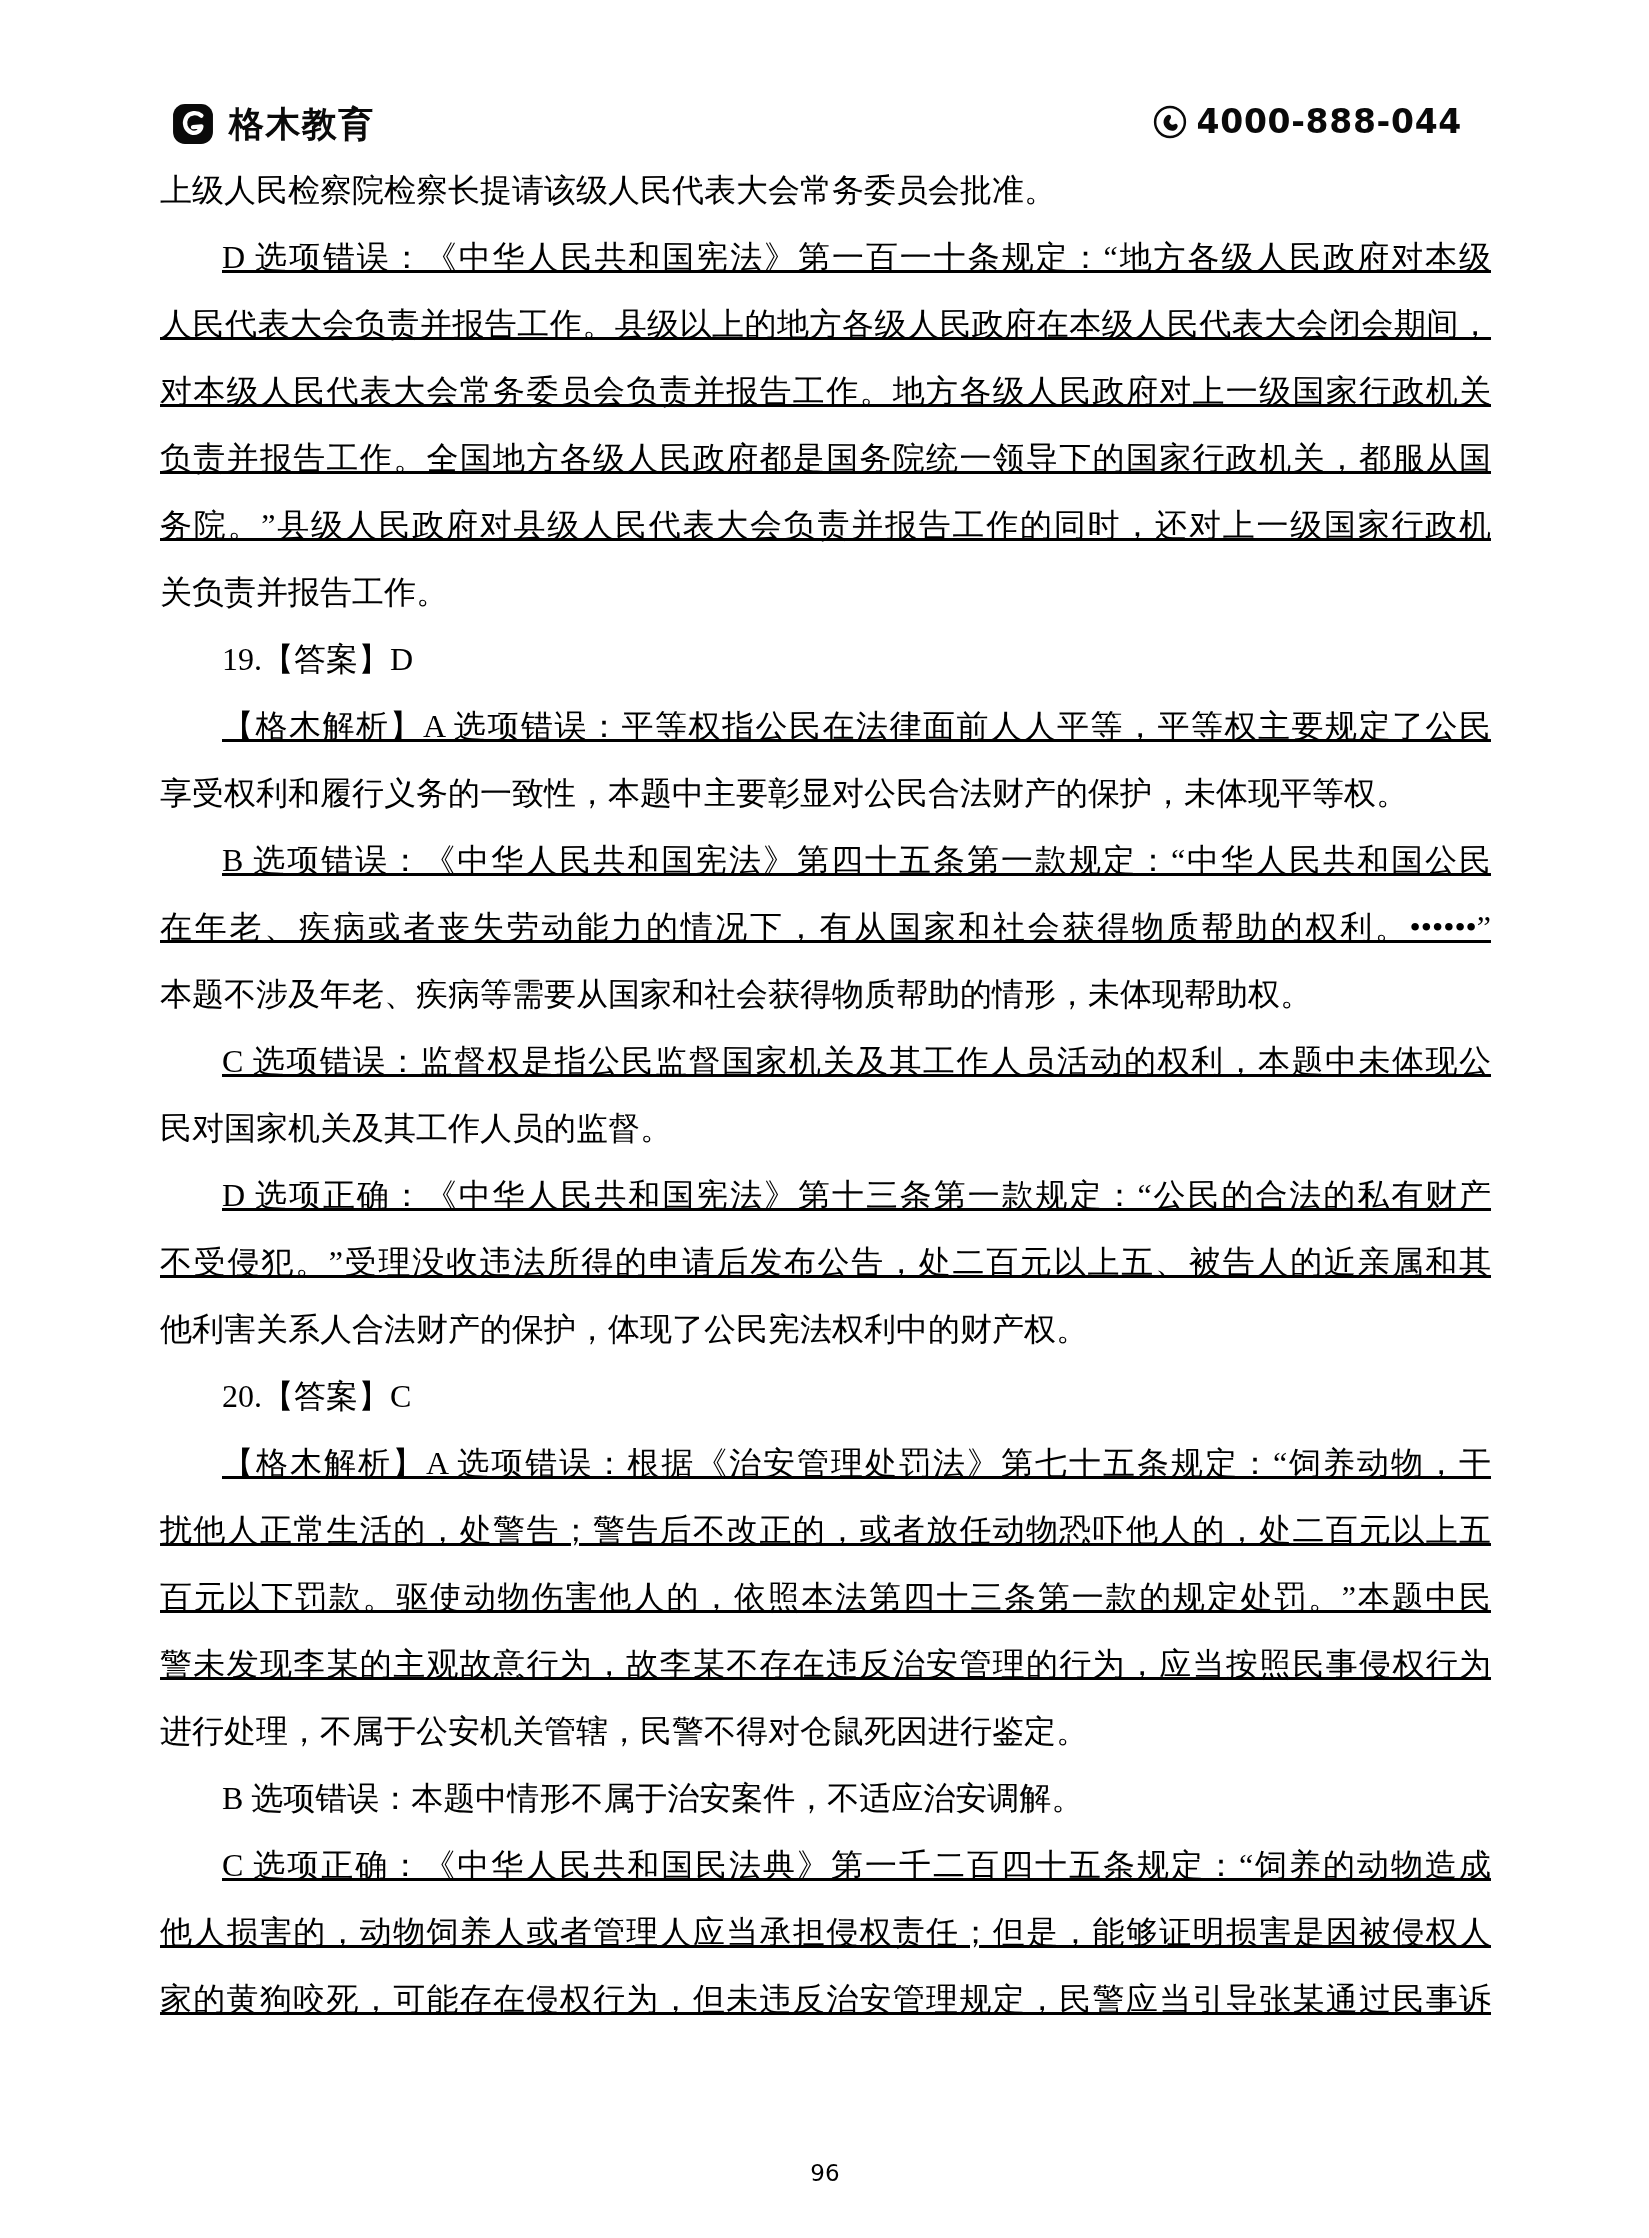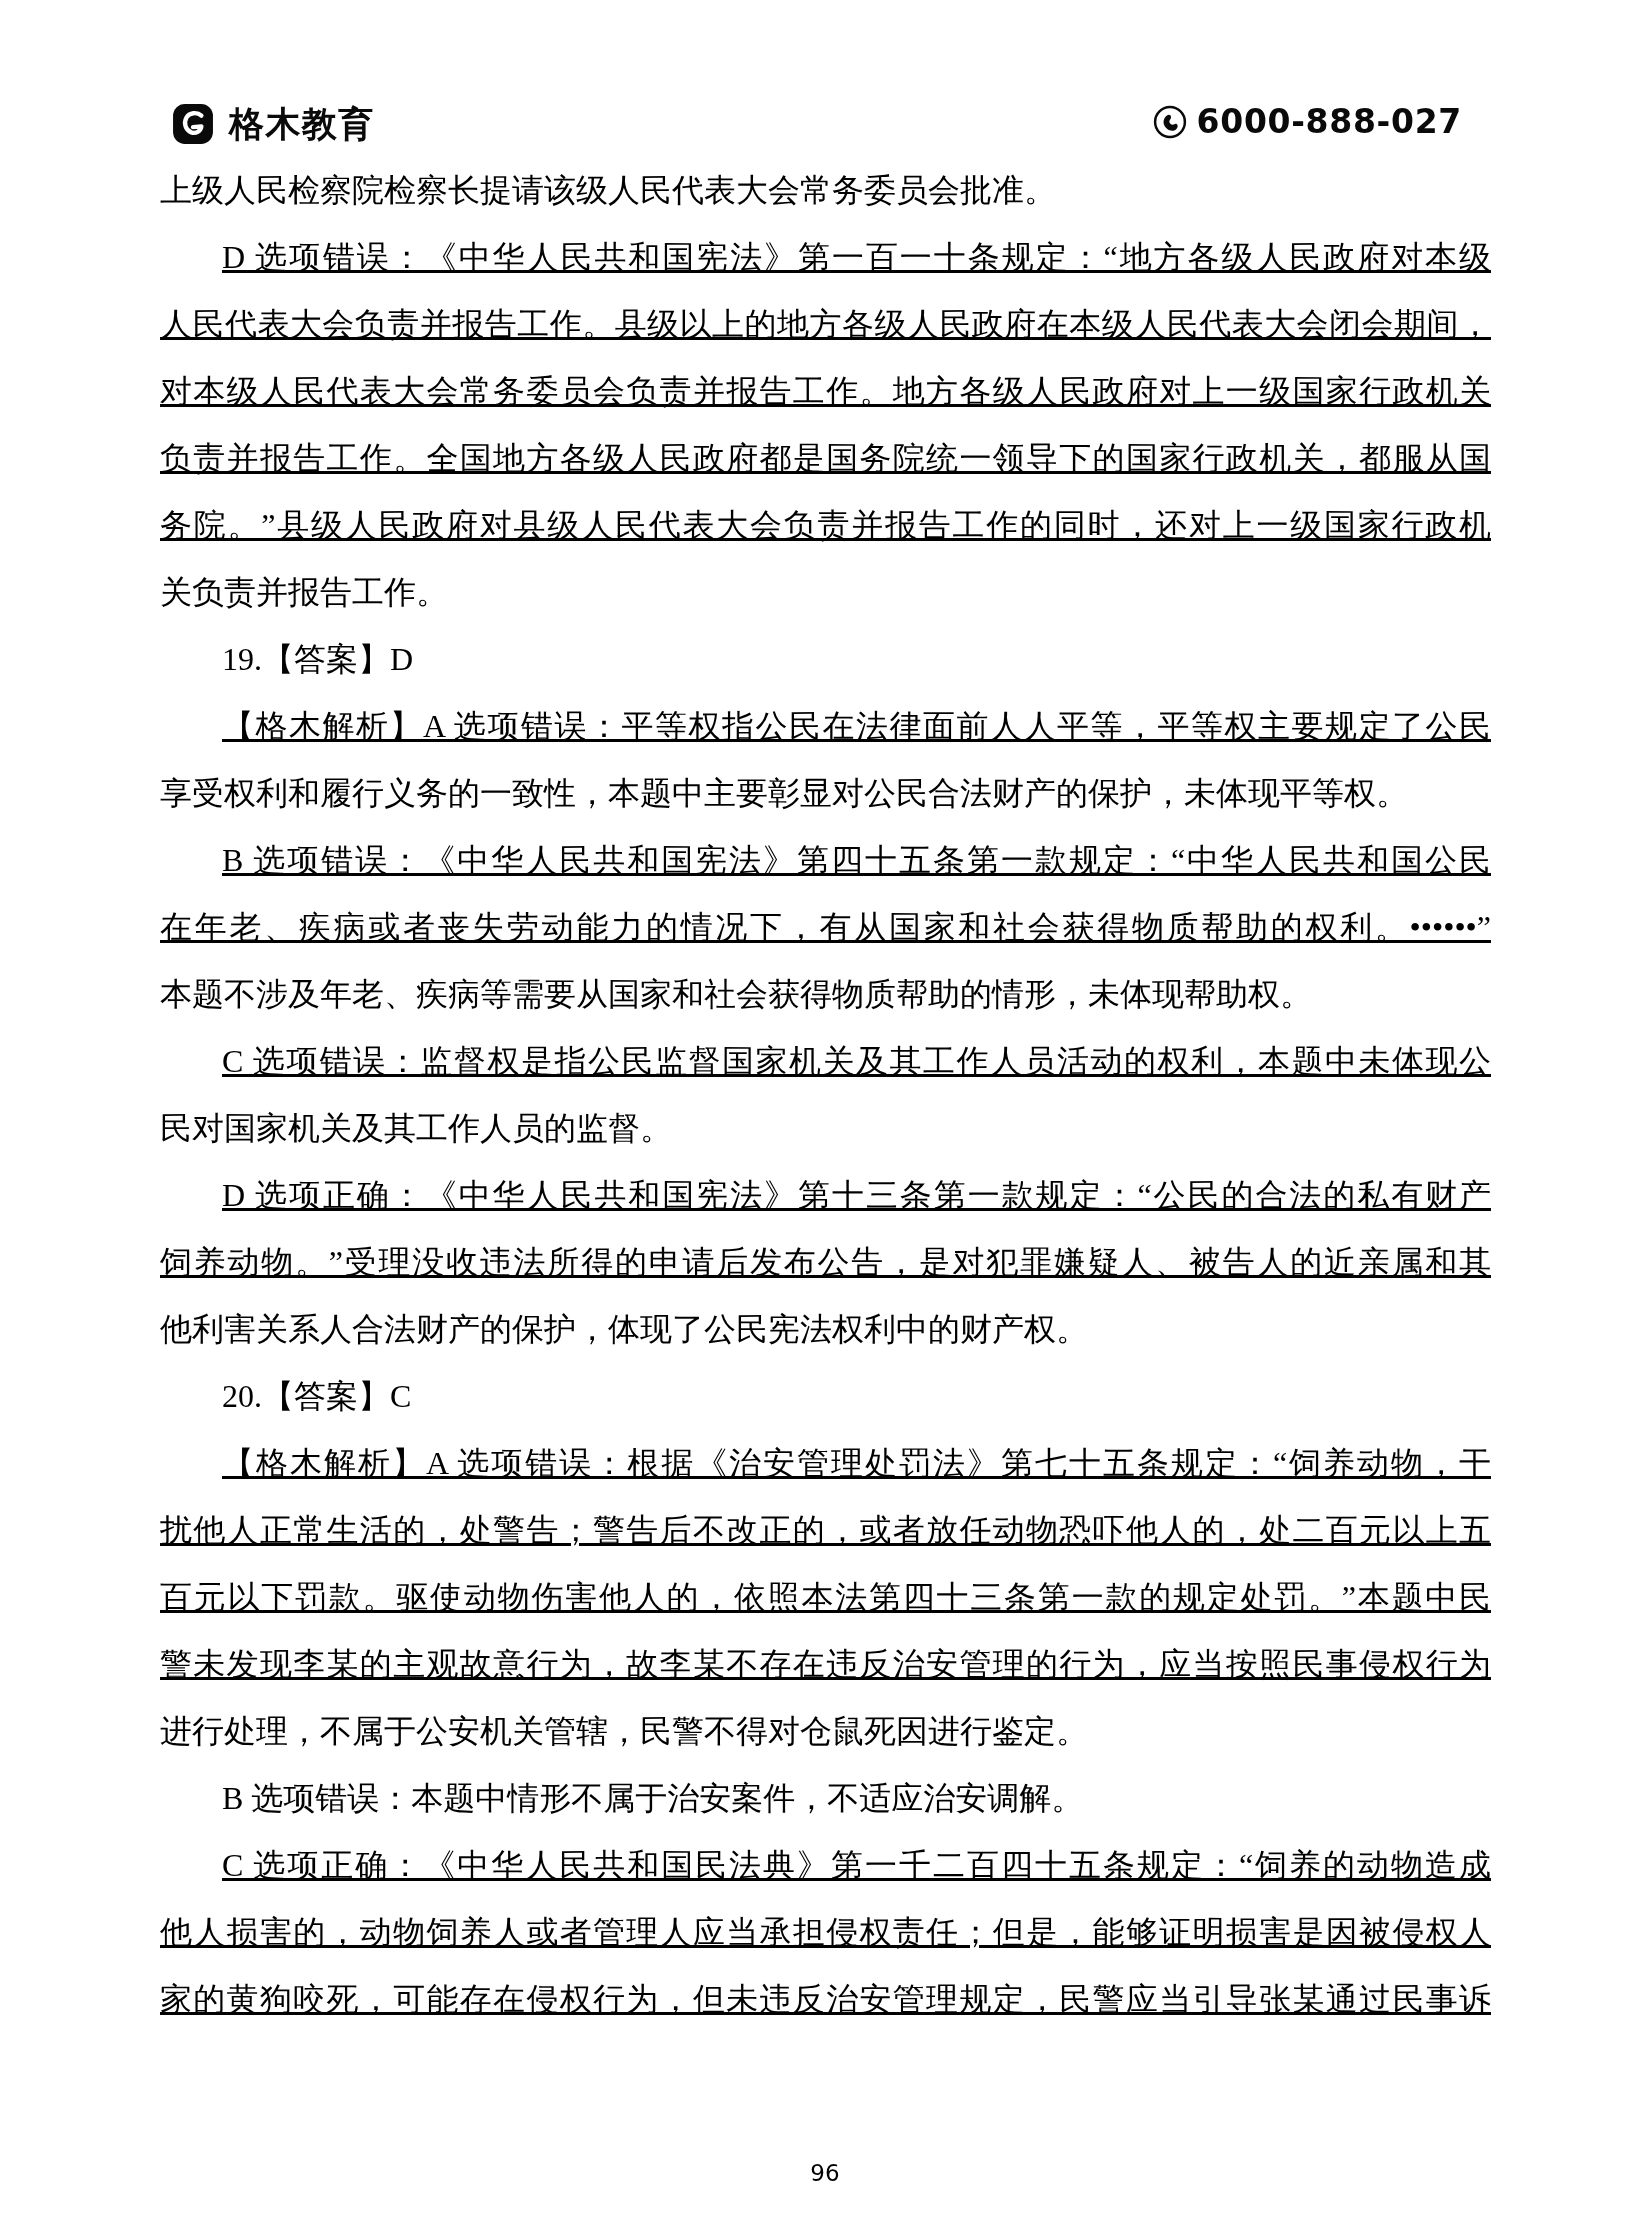--- a/index.html
+++ b/index.html
@@ -120,21 +120,21 @@
     <span class="logo-text">格木教育</span>
   </div>
 
   <div class="phone-block">
     <svg class="phone-icon-svg" viewBox="0 0 52 52" xmlns="http://www.w3.org/2000/svg">
       <circle cx="26" cy="26" r="21.5" fill="none" stroke="#0a0a0a" stroke-width="3.6"></circle>
       <path d="M22 36 C15.5 31 14.5 22 21.5 16.5 C24.5 14.5 27.5 15.5 27.5 19 C27.5 21.5 25 22.8 25 25.2
                C25 27.8 27.5 30 30 30 C32.5 30 33.2 27.8 35.5 29 C38 30.5 37.5 34 35 36.3
                C31.5 39.5 25.8 39 22 36 Z" fill="#0a0a0a"></path>
     </svg>
-    <span class="phone-number">6000-888-027</span>
+    <span class="phone-number">4000-888-044</span>
   </div>
 
 </div>
 
 <div class="document-body">
     <div class="line">上级人民检察院检察长提请该级人民代表大会常务委员会批准。</div>
     <div class="line fill indent">D 选项错误：《中华人民共和国宪法》第一百一十条规定：“地方各级人民政府对本级</div>
     <div class="line fill">人民代表大会负责并报告工作。县级以上的地方各级人民政府在本级人民代表大会闭会期间，</div>
     <div class="line fill">对本级人民代表大会常务委员会负责并报告工作。地方各级人民政府对上一级国家行政机关</div>
     <div class="line fill">负责并报告工作。全国地方各级人民政府都是国务院统一领导下的国家行政机关，都服从国</div>
@@ -142,21 +142,21 @@
     <div class="line">关负责并报告工作。</div>
     <div class="line indent">19.【答案】D</div>
     <div class="line fill indent">【格木解析】A 选项错误：平等权指公民在法律面前人人平等，平等权主要规定了公民</div>
     <div class="line">享受权利和履行义务的一致性，本题中主要彰显对公民合法财产的保护，未体现平等权。</div>
     <div class="line fill indent">B 选项错误：《中华人民共和国宪法》第四十五条第一款规定：“中华人民共和国公民</div>
     <div class="line fill">在年老、疾病或者丧失劳动能力的情况下，有从国家和社会获得物质帮助的权利。•••••​•”</div>
     <div class="line">本题不涉及年老、疾病等需要从国家和社会获得物质帮助的情形，未体现帮助权。</div>
     <div class="line fill indent">C 选项错误：监督权是指公民监督国家机关及其工作人员活动的权利，本题中未体现公</div>
     <div class="line">民对国家机关及其工作人员的监督。</div>
     <div class="line fill indent">D 选项正确：《中华人民共和国宪法》第十三条第一款规定：“公民的合法的私有财产</div>
-    <div class="line fill">饲养动物。”受理没收违法所得的申请后发布公告，是对犯罪嫌疑人、被告人的近亲属和其</div>
+    <div class="line fill">不受侵犯。”受理没收违法所得的申请后发布公告，处二百元以上五、被告人的近亲属和其</div>
     <div class="line">他利害关系人合法财产的保护，体现了公民宪法权利中的财产权。</div>
     <div class="line indent">20.【答案】C</div>
     <div class="line fill indent">【格木解析】A 选项错误：根据《治安管理处罚法》第七十五条规定：“饲养动物，干</div>
     <div class="line fill">扰他人正常生活的，处警告；警告后不改正的，或者放任动物恐吓他人的，处二百元以上五</div>
     <div class="line fill">百元以下罚款。驱使动物伤害他人的，依照本法第四十三条第一款的规定处罚。”本题中民</div>
     <div class="line fill">警未发现李某的主观故意行为，故李某不存在违反治安管理的行为，应当按照民事侵权行为</div>
     <div class="line">进行处理，不属于公安机关管辖，民警不得对仓鼠死因进行鉴定。</div>
     <div class="line indent">B 选项错误：本题中情形不属于治安案件，不适应治安调解。</div>
     <div class="line fill indent">C 选项正确：《中华人民共和国民法典》第一千二百四十五条规定：“饲养的动物造成</div>
     <div class="line fill">他人损害的，动物饲养人或者管理人应当承担侵权责任；但是，能够证明损害是因被侵权人</div>

